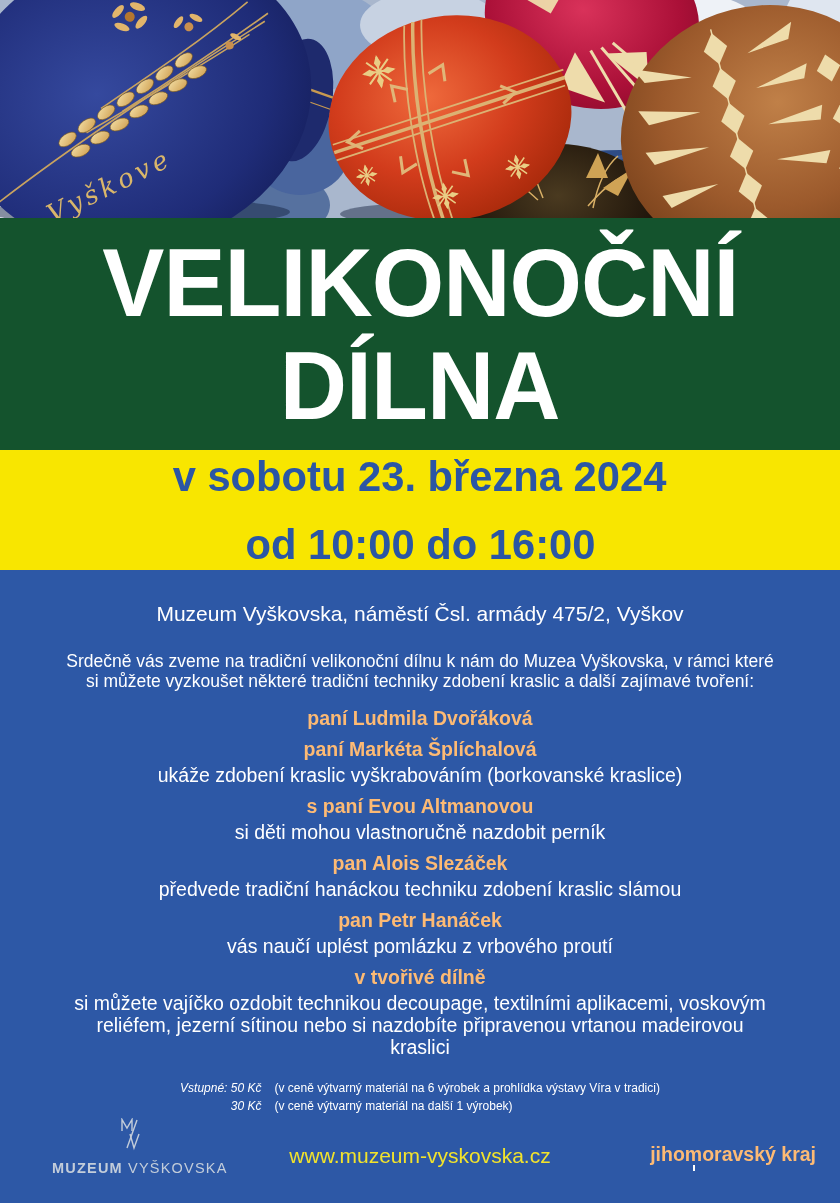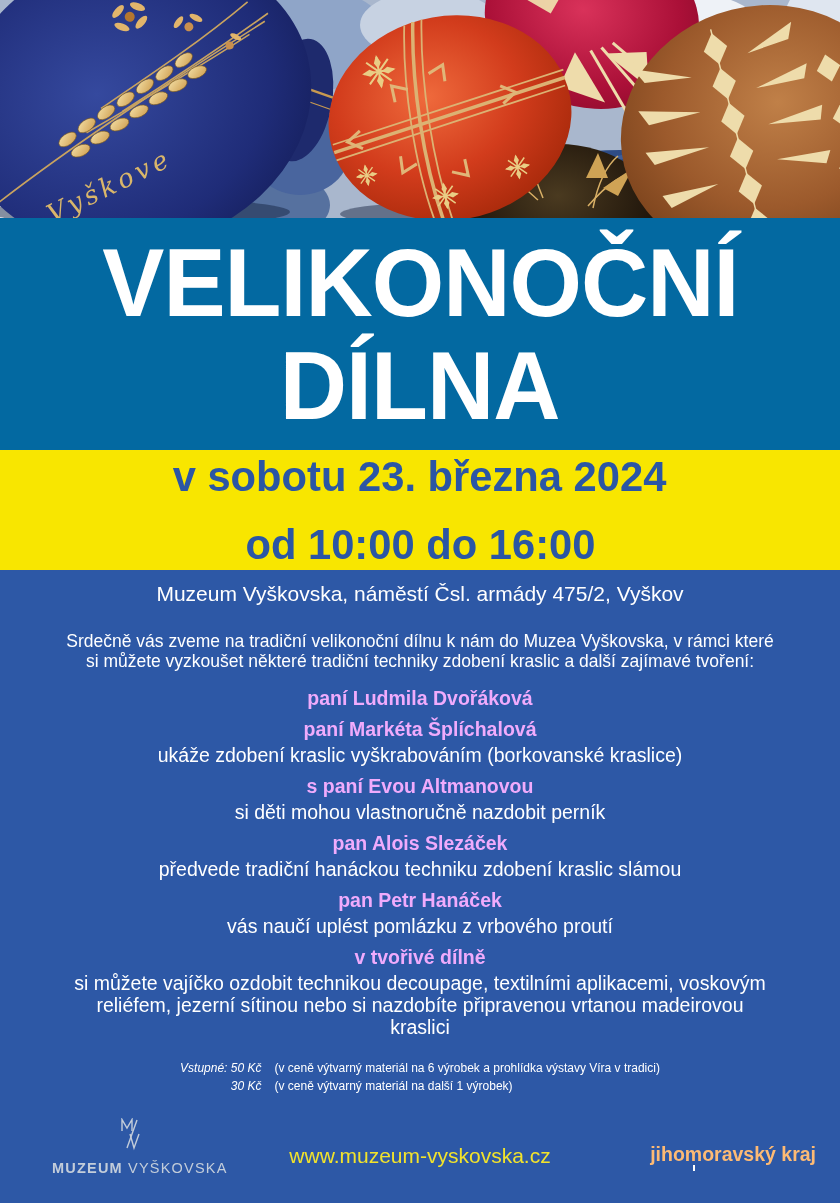--- a/index.html
+++ b/index.html
@@ -4,35 +4,35 @@
 <style>
   * { margin:0; padding:0; box-sizing:border-box; }
   html,body { width:840px; }
   body { font-family:"Liberation Sans", sans-serif; background:#2d58a6; }
   .poster { position:relative; width:840px; height:1203px; background:#2d58a6; overflow:hidden; }
 
   
   .photo { width:840px; height:218px; display:block; }
 
   
-  .title-block { height:232px; background:#0369a1; display:flex; flex-direction:column; align-items:center; justify-content:center; }
+  .title-block { height:232px; background:#14532d; display:flex; flex-direction:column; align-items:center; justify-content:center; }
   .title-line { color:#ffffff; font-weight:700; font-size:97px; line-height:103px; letter-spacing:-1px;
                 transform:scaleX(0.96); white-space:nowrap; }
 
   
   .yellow-band { height:120px; background:#f8e600; display:flex; flex-direction:column; align-items:center; justify-content:space-between; }
   .band-line { color:#2b56a4; font-weight:700; font-size:43px; line-height:52px; transform:scaleX(0.97); white-space:nowrap; }
 
   
   .content { position:relative; height:633px; text-align:center; color:#ffffff; }
-  .venue { padding-top:12px; font-size:21px; line-height:24px; }
+  .venue { padding-top:32px; font-size:21px; line-height:24px; }
   .intro { margin-top:25px; font-size:17.5px; line-height:20px; }
   .program { margin-top:16px; }
   .prog-group { margin-top:9px; }
-  .prog-name { color:#f0abfc; font-weight:700; font-size:19.5px; line-height:22px; }
+  .prog-name { color:#fdba74; font-weight:700; font-size:19.5px; line-height:22px; }
   .prog-desc { margin:4px auto 0; font-size:19.5px; line-height:22px; max-width:700px; }
 
   .admission { margin-top:22px; display:flex; justify-content:center; gap:13px; font-size:12px; line-height:17.5px; }
   .adm-labels { text-align:right;font-style:italic; }
   .adm-notes { text-align:left; }
 
   
   .footer-logo { position:absolute; left:52px; top:548px; width:160px; text-align:center; color:#c3cdda; }
   .museum-name { margin-top:4px; font-size:14.5px; letter-spacing:1.2px; white-space:nowrap; }
   .museum-bold { font-weight:700; }

